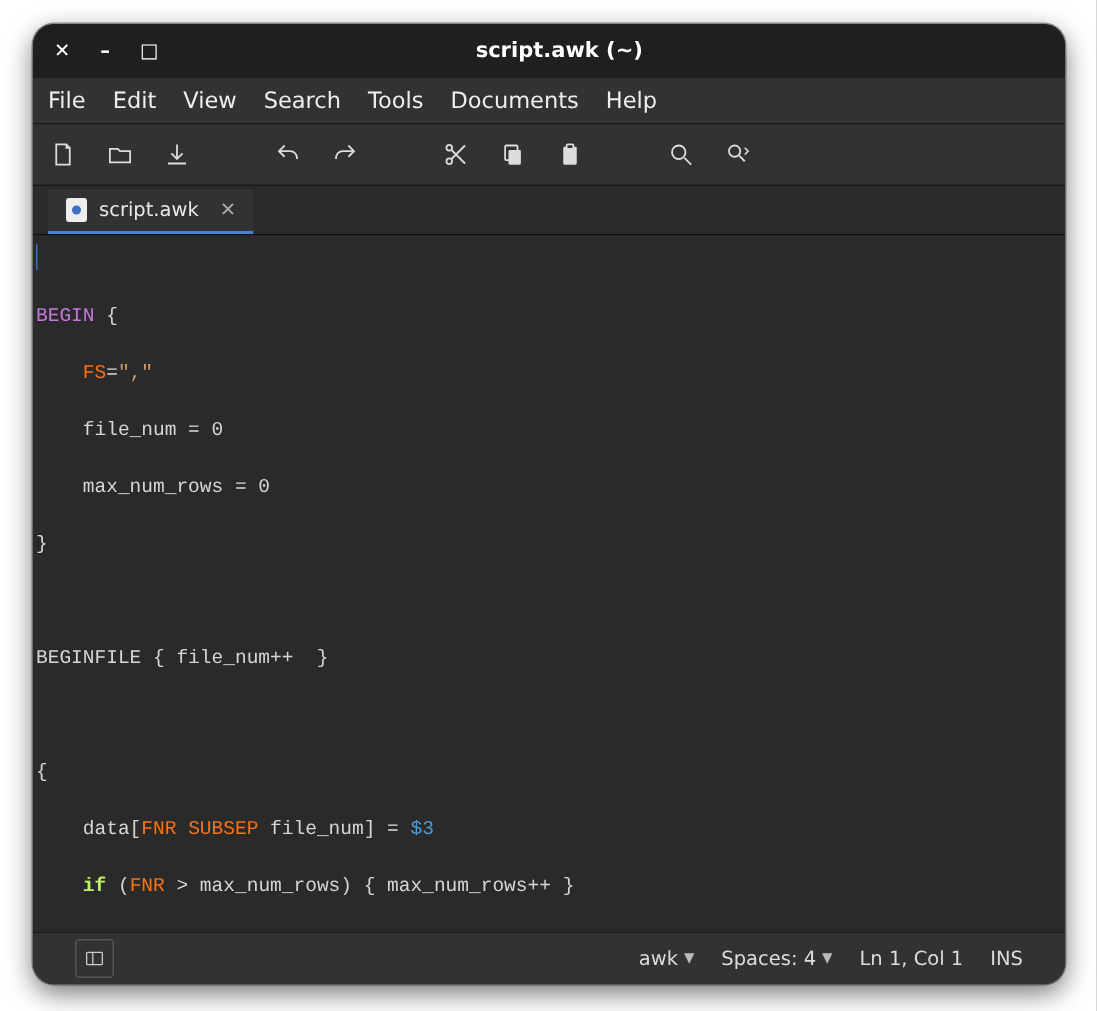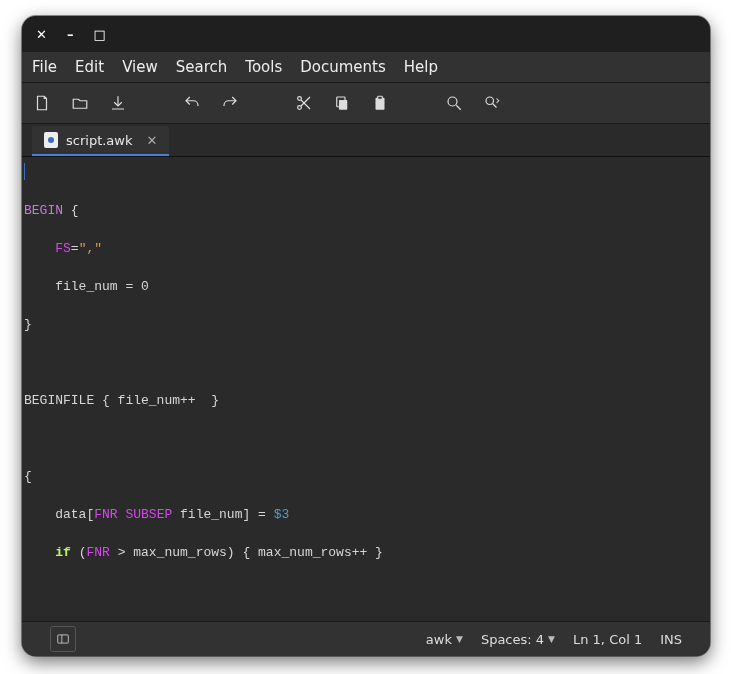--- a/index.html
+++ b/index.html
@@ -52,21 +52,21 @@
     flex:1;background:#2a2a2a;padding:6px 0 0 0;overflow:hidden;
     font-family:Liberation Mono, monospace;font-size:13px;line-height:19px;
     color:#d6d6d6;white-space:pre;position:relative;
   }
   .code-line{padding-left:2px;}
   .cursor-line{
     position:absolute;left:2px;top:6px;width:1px;height:17px;background:#3b6fc4;
   }
   
   .kw-violet{color:#c678dd;}
-  .kw-teal{color:#d946ef;}
+  .kw-teal{color:#f97316;}
   .str{color:#d19a66;}
   .kw-red{color:#bef264;font-weight:600;}
   .num-blue{color:#4f9cd6;}
   .statusbar{
     height:34px;background:#333232;border-top:1px solid #1a1a1a;
     display:flex;align-items:center;padding:0 28px;gap:18px;font-size:13px;color:#ddd;
   }
   .sb-btn{
     width:24px;height:24px;border:1px solid #555;border-radius:3px;
     display:flex;align-items:center;justify-content:center;cursor:pointer;
@@ -81,20 +81,21 @@
 
 <div class="stage">
   <div class="window">
 
     <div class="titlebar">
       <div class="tb-controls">
         <span>✕</span>
         <span style="font-weight:bold;">–</span>
         <span>□</span>
       </div>
+      <div class="tb-title">script.awk (~)</div>
       <div style="width:70px"></div>
     </div>
 
     <div class="menubar">
       <span>File</span>
       <span>Edit</span>
       <span>View</span>
       <span>Search</span>
       <span>Tools</span>
       <span>Documents</span>
@@ -176,20 +177,21 @@
         <span>script.awk</span>
         <span class="tab-close">✕</span>
       </div>
     </div>
 
     <div class="editor">
       <div class="cursor-line"></div>
 <div class="code-line"><span class="kw-violet">BEGIN</span><span> {</span></div>
 <div class="code-line"><span>    </span><span class="kw-teal">FS</span><span>=</span><span class="str">","</span></div>
 <div class="code-line"><span>    file_num = 0</span></div>
+<div class="code-line"><span>    max_num_rows = 0</span></div>
 <div class="code-line"><span>}</span></div>
 <div class="code-line"><span></span>&nbsp;</div>
 <div class="code-line"><span>BEGINFILE { file_num++  }</span></div>
 <div class="code-line"><span></span>&nbsp;</div>
 <div class="code-line"><span>{</span></div>
 <div class="code-line"><span>    data[</span><span class="kw-teal">FNR</span><span> </span><span class="kw-teal">SUBSEP</span><span> file_num] = </span><span class="num-blue">$3</span></div>
 <div class="code-line"><span>    </span><span class="kw-red">if</span><span> (</span><span class="kw-teal">FNR</span><span> &gt; max_num_rows) { max_num_rows++ }</span></div>
 <div class="code-line"></div>
 
 

